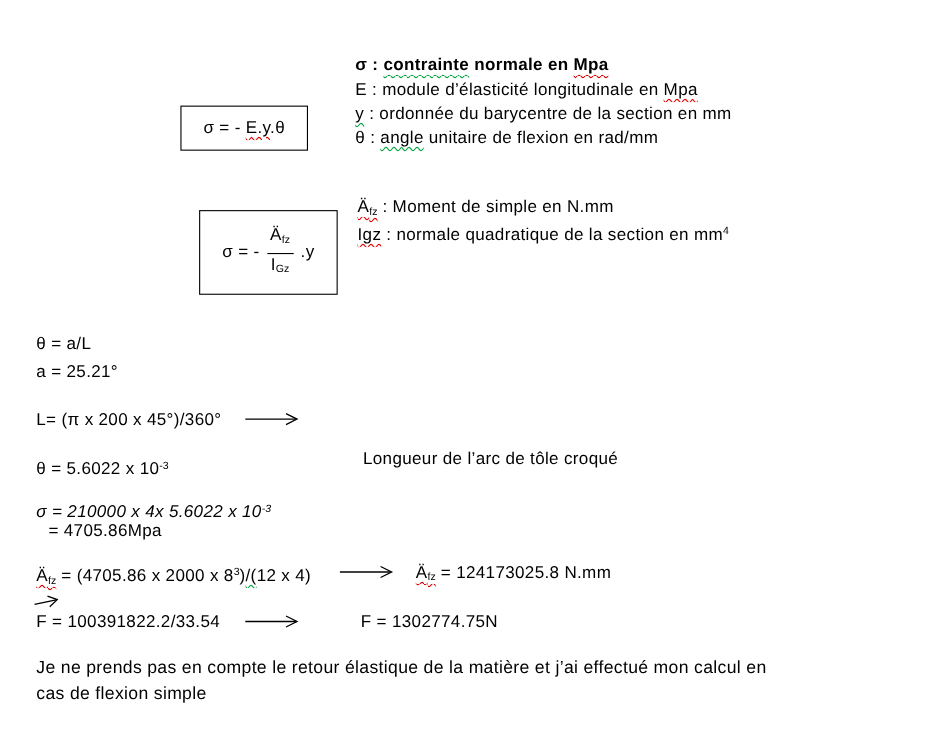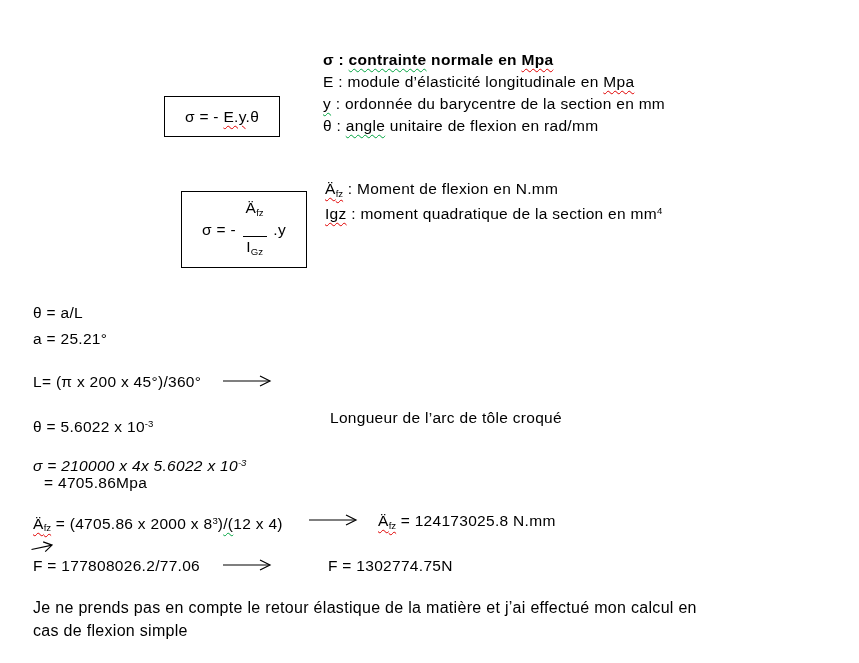--- a/index.html
+++ b/index.html
@@ -35,21 +35,21 @@
   sub.sq-red, sub.sq-green{text-underline-offset:2px;}
   .fbox{
     border:1.4px solid #000;
     display:flex;align-items:center;justify-content:center;
     background:#fff;
   }
   .frac{
     display:inline-flex;flex-direction:column;align-items:center;
     margin:0 2px;line-height:17px;
   }
-  .frac .num{border-bottom:1.2px solid #000;padding:0 3px 15px 3px;}
+  .frac .num{border-bottom:1.2px solid #000;padding:0 3px 3px 3px;}
   .frac .den{padding-top:1px;}
   .arrow-svg{display:block;}
 </style>
 </head>
 <body>
 
 <div id="page">
 
   <div class="abs fbox" style="left:164px;top:84px;width:114px;height:39px;margin-top:12px;">
     <span class="t"><span>σ = - </span><span class="sq-red">E.y</span><span>.θ</span></span>
@@ -62,22 +62,22 @@
 
   <div class="abs fbox" style="left:181px;top:191px;width:124px;height:75px;">
     <span class="t"><span>σ = - </span></span>
     <span class="frac t">
       <span class="num"><span>Ä</span><sub>fz</sub></span>
       <span class="den"><span>I</span><sub>Gz</sub></span>
     </span>
     <span class="t"><span> .y</span></span>
   </div>
 
-  <div class="abs t" style="left:325px;top:179px;"><span class="sq-red">Ä</span><sub class="sq-red">fz</sub><span> : Moment de flexion en N.mm</span></div>
-  <div class="abs t" style="left:325px;top:201px;"><span class="sq-red">Igz</span><span> : moment quadratique de la section en mm</span><sup>4</sup></div>
+  <div class="abs t" style="left:325px;top:179px;"><span class="sq-red">Ä</span><sub class="sq-red">fz</sub><span> : Moment de simple en N.mm</span></div>
+  <div class="abs t" style="left:325px;top:201px;"><span class="sq-red">Igz</span><span> : normale quadratique de la section en mm</span><sup>4</sup></div>
 
   <div class="abs t" style="left:33px;top:303px;"><span>θ = a/L</span></div>
 
   <div class="abs t" style="left:33px;top:329px;"><span>a = 25.21°</span></div>
 
   <div class="abs t" style="left:33px;top:372px;"><span>L= (π x 200 x 45°)/360°</span></div>
   <svg class="abs arrow-svg" style="left:222px;top:374px;" width="50" height="14" viewBox="0 0 50 14">
     <line x1="1" y1="7" x2="47" y2="7" stroke="#000" stroke-width="1.2"></line>
     <polyline points="38,2 48,7 38,12" fill="none" stroke="#000" stroke-width="1.2"></polyline>
   </svg>
@@ -94,21 +94,21 @@
     <polyline points="38,2 48,7 38,12" fill="none" stroke="#000" stroke-width="1.2"></polyline>
   </svg>
   <div class="abs t" style="left:378px;top:511px;"><span class="sq-red">Ä</span><sub class="sq-red">fz</sub><span> = 124173025.8 N.mm</span></div>
 
   <svg class="abs arrow-svg" style="left:30px;top:538px;" width="26" height="16" viewBox="0 0 26 16">
     <g transform="rotate(-12 13 8)">
       <line x1="1" y1="9" x2="21" y2="9" stroke="#000" stroke-width="1.2"></line>
       <polyline points="14,4 22,9 14,14" fill="none" stroke="#000" stroke-width="1.2"></polyline>
     </g>
   </svg>
-  <div class="abs t" style="left:33px;top:556px;"><span>F = 177808026.2/77.06</span></div>
+  <div class="abs t" style="left:33px;top:556px;"><span>F = 100391822.2/33.54</span></div>
   <svg class="abs arrow-svg" style="left:222px;top:558px;" width="50" height="14" viewBox="0 0 50 14">
     <line x1="1" y1="7" x2="47" y2="7" stroke="#000" stroke-width="1.2"></line>
     <polyline points="38,2 48,7 38,12" fill="none" stroke="#000" stroke-width="1.2"></polyline>
   </svg>
   <div class="abs t" style="left:328px;top:556px;"><span>F = 1302774.75N</span></div>
 
   <div class="abs t" style="left:33px;top:621px;font-size:16px;">cas de flexion simple</div>
   <div class="abs t" style="left:33px;top:598px;font-size:16px;">Je ne prends pas en compte le retour élastique de la matière et j’ai effectué mon calcul en</div>
 
 </div>

